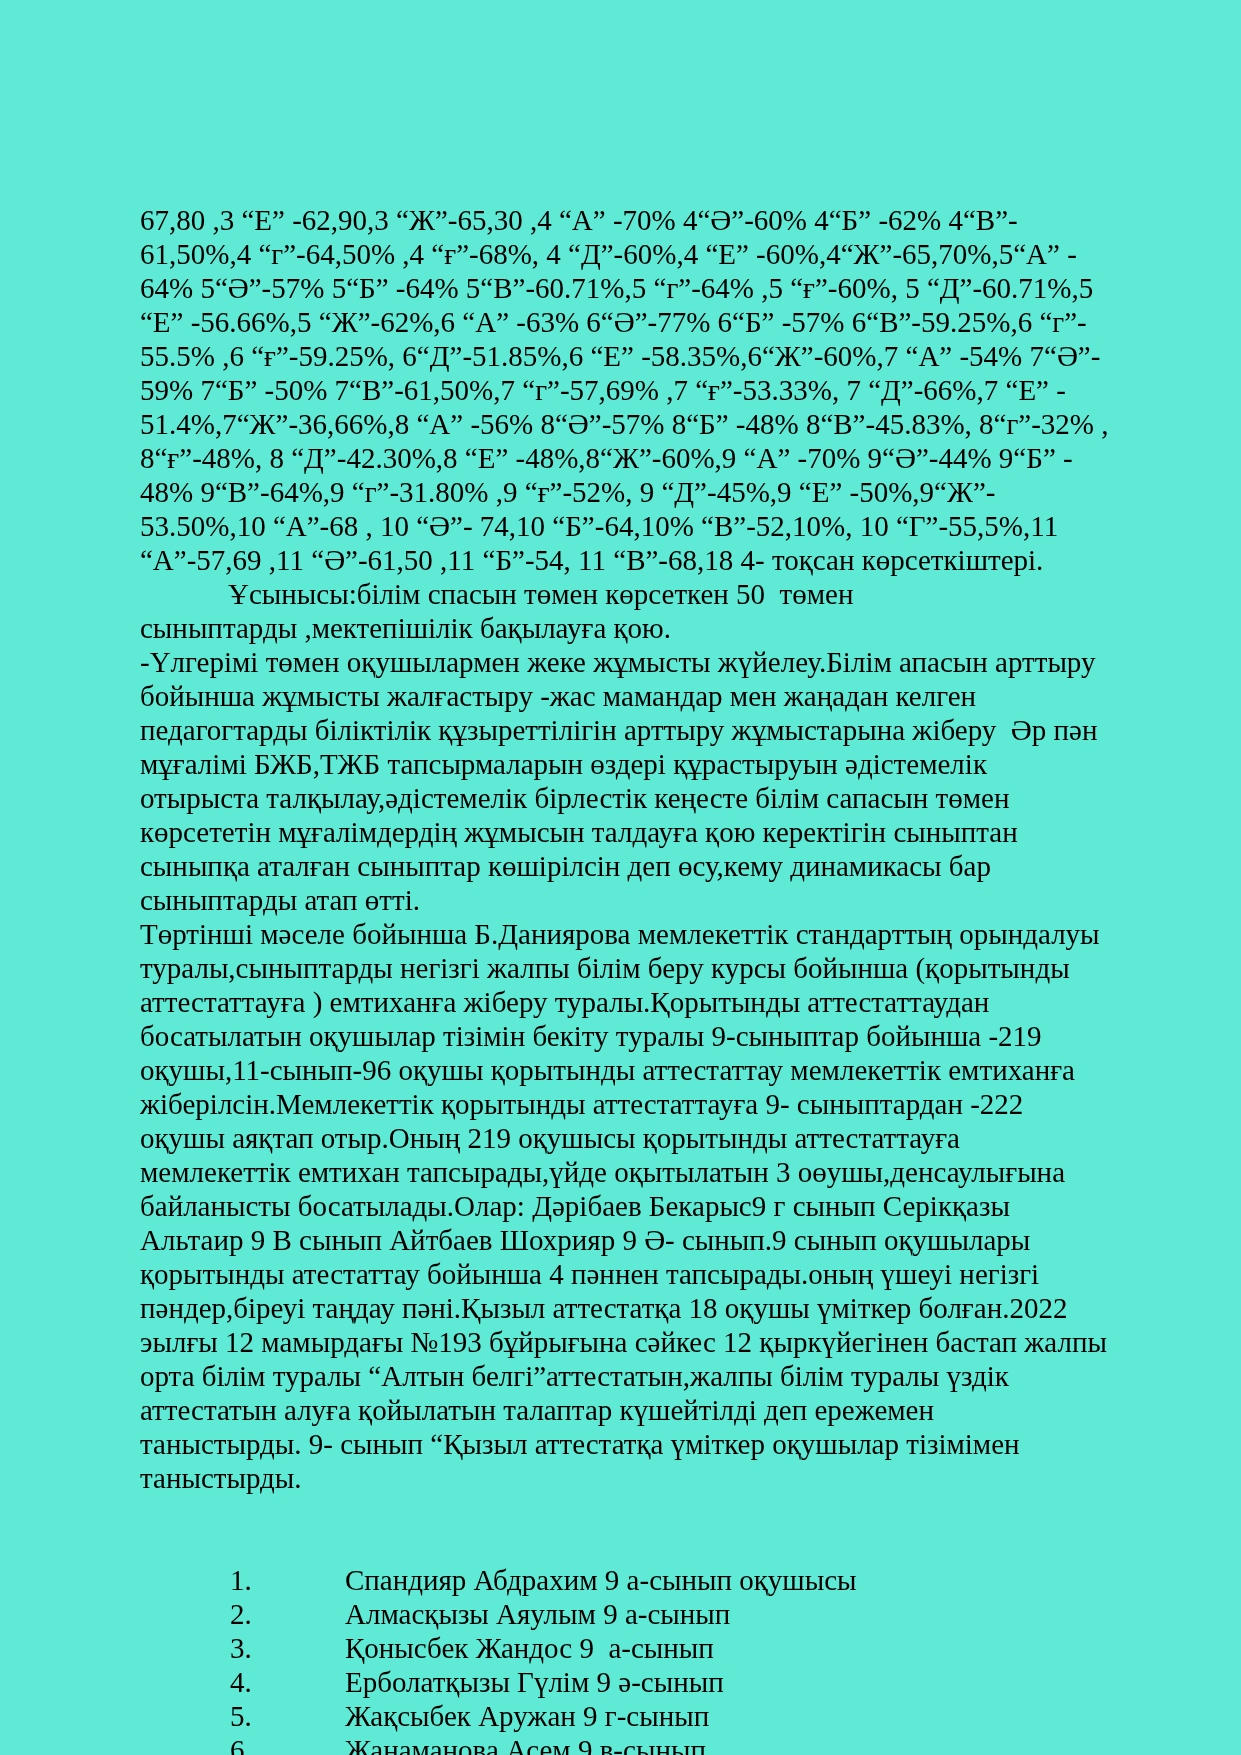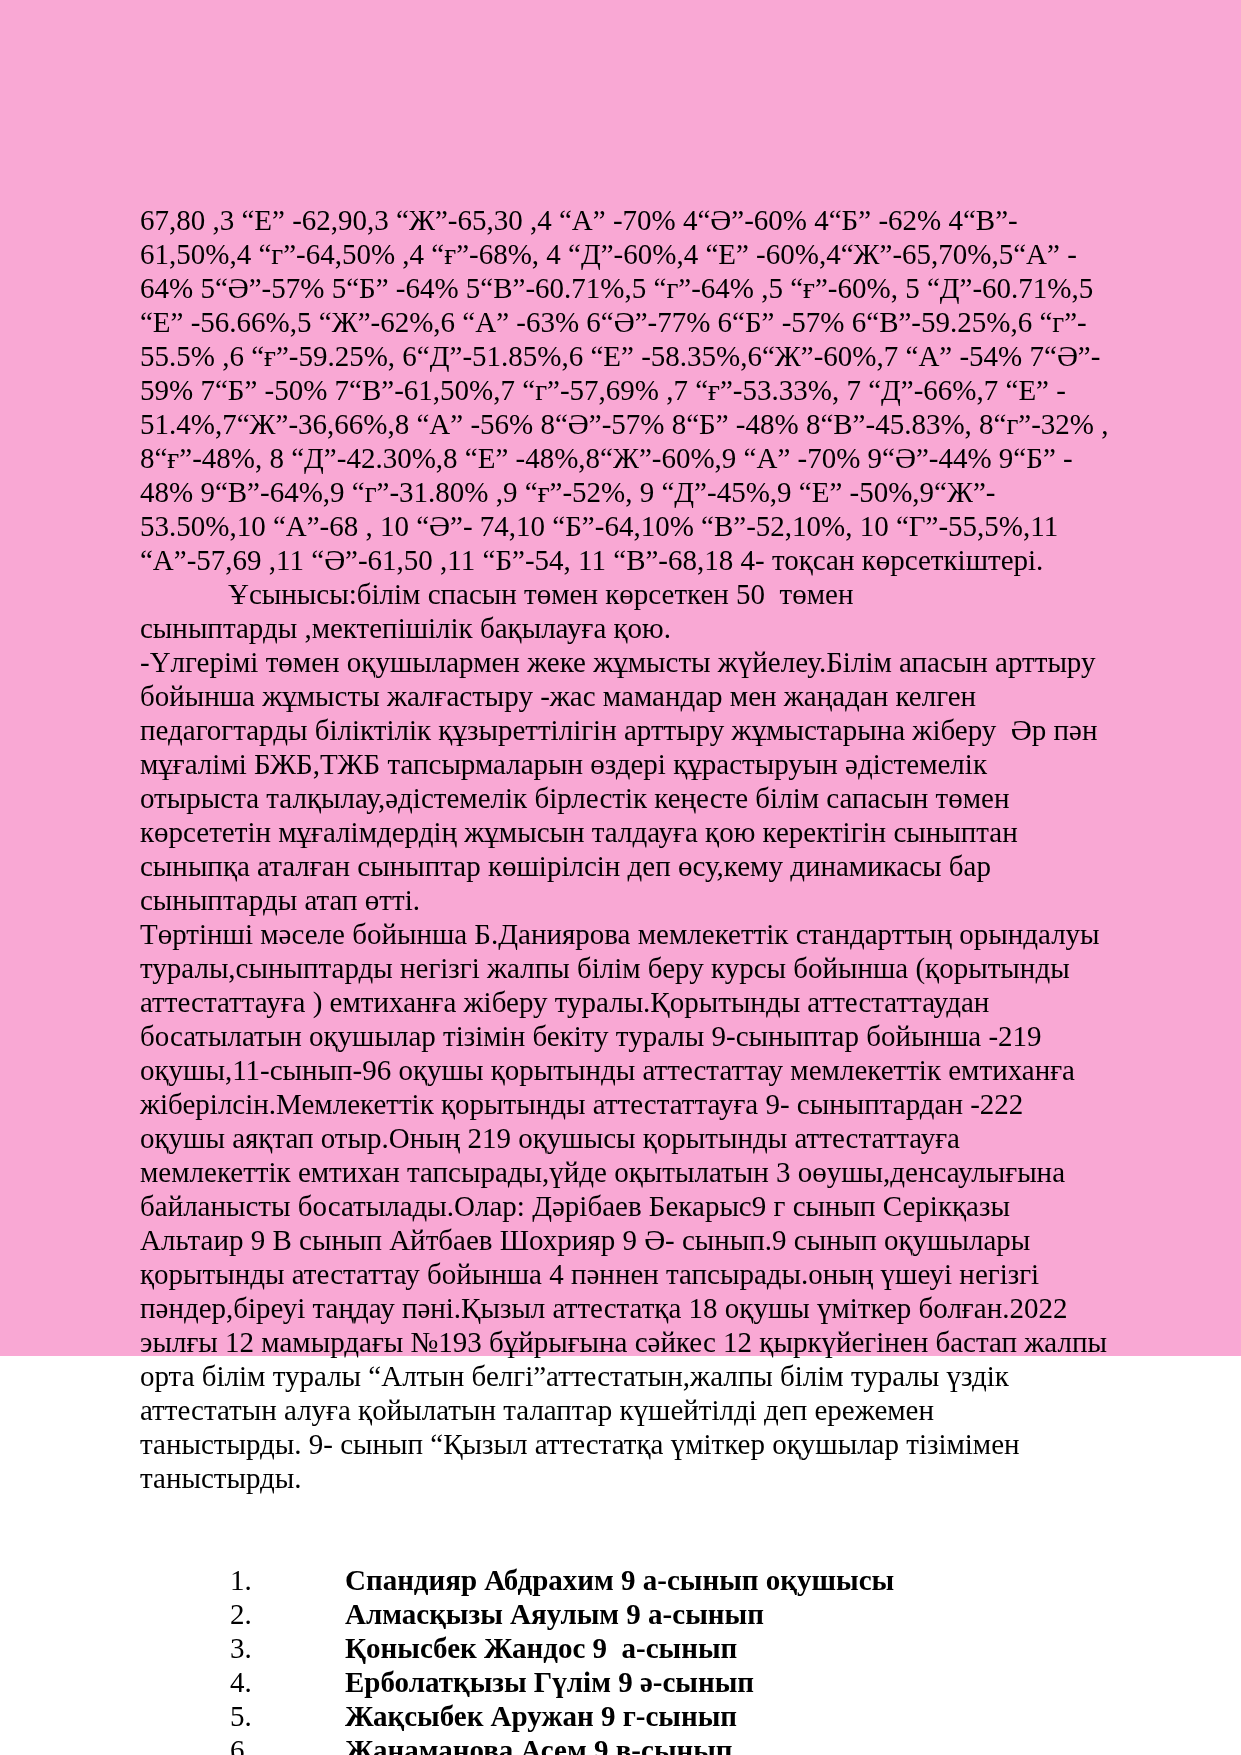--- a/index.html
+++ b/index.html
@@ -8,22 +8,22 @@
     width: 1241px;
     height: 1755px;
     background: #ffffff;
     font-family: "Liberation Serif", "DejaVu Serif", serif;
     color: #000000;
     overflow: hidden;
   }
   .page {
     position: relative;
     width: 1241px;
-    height: 1356px;
-    background: #f9a8d4;
+    height: 1755px;
+    background: #5eead4;
   }
   .doc {
     position: absolute;
     left: 140px;
     top: 101px;
     width: 1010px;
     font-size: 29px;
     line-height: 34px;
     white-space: pre;
     letter-spacing: 0px;
@@ -31,21 +31,21 @@
   .paragraph { margin: 0; padding: 0; }
   .line { height: 34px; }
   .line.indent { padding-left: 88px; }
   .bold { font-weight: normal; }
   .list-item { height: 34px; display: flex; }
   .list-num {
     margin-left: 90px;
     width: 115px;
     flex: 0 0 115px;
   }
-  .list-text { flex: 1; font-weight: bold; }
+  .list-text { flex: 1; }
 </style>
 </head>
 <body>
 
 <div class="page">
   <div class="doc">
     
     <div id="paragraphs-container"><div class="paragraph"><div class="line"><span>67,80 ,3 “Е” -62,90,3 “Ж”-65,30 ,4 “А” -70% 4“Ә”-60% 4“Б” -62% 4“В”-</span></div><div class="line"><span>61,50%,4 “г”-64,50% ,4 “ғ”-68%, 4 “Д”-60%,4 “Е” -60%,4“Ж”-65,70%,5“А” -</span></div><div class="line"><span>64% 5“Ә”-57% 5“Б” -64% 5“В”-60.71%,5 “г”-64% ,5 “ғ”-60%, 5 “Д”-60.71%,5</span></div><div class="line"><span>“Е” -56.66%,5 “Ж”-62%,6 “А” -63% 6“Ә”-77% 6“Б” -57% 6“В”-59.25%,6 “г”-</span></div><div class="line"><span>55.5% ,6 “ғ”-59.25%, 6“Д”-51.85%,6 “Е” -58.35%,6“Ж”-60%,7 “А” -54% 7“Ә”-</span></div><div class="line"><span>59% 7“Б” -50% 7“В”-61,50%,7 “г”-57,69% ,7 “ғ”-53.33%, 7 “Д”-66%,7 “Е” -</span></div><div class="line"><span>51.4%,7“Ж”-36,66%,8 “А” -56% 8“Ә”-57% 8“Б” -48% 8“В”-45.83%, 8“г”-32% ,</span></div><div class="line"><span>8“ғ”-48%, 8 “Д”-42.30%,8 “Е” -48%,8“Ж”-60%,9 “А” -70% 9“Ә”-44% 9“Б” -</span></div><div class="line"><span>48% 9“В”-64%,9 “г”-31.80% ,9 “ғ”-52%, 9 “Д”-45%,9 “Е” -50%,9“Ж”-</span></div><div class="line"><span>53.50%,10 “А”-68 , 10 “Ә”- 74,10 “Б”-64,10% “В”-52,10%, 10 “Г”-55,5%,11</span></div><div class="line"><span>“А”-57,69 ,11 “Ә”-61,50 ,11 “Б”-54, 11 “В”-68,18 </span><span class="bold">4- тоқсан көрсеткіштері</span><span>.</span></div></div><div class="paragraph"><div class="line indent"><span class="bold">Ұсынысы</span><span>:білім спасын төмен көрсеткен 50  төмен</span></div><div class="line"><span>сыныптарды ,мектепішілік бақылауға қою.</span></div></div><div class="paragraph"><div class="line"><span>-Үлгерімі төмен оқушылармен жеке жұмысты жүйелеу.Білім апасын арттыру</span></div><div class="line"><span>бойынша жұмысты жалғастыру -жас мамандар мен жаңадан келген</span></div><div class="line"><span>педагогтарды біліктілік құзыреттілігін арттыру жұмыстарына жіберу  Әр пән</span></div><div class="line"><span>мұғалімі БЖБ,ТЖБ тапсырмаларын өздері құрастыруын әдістемелік</span></div><div class="line"><span>отырыста талқылау,әдістемелік бірлестік кеңесте білім сапасын төмен</span></div><div class="line"><span>көрсететін мұғалімдердің жұмысын талдауға қою керектігін сыныптан</span></div><div class="line"><span>сыныпқа аталған сыныптар көшірілсін деп өсу,кему динамикасы бар</span></div><div class="line"><span>сыныптарды атап өтті.</span></div></div><div class="paragraph"><div class="line"><span>Төртінші мәселе бойынша Б.Даниярова мемлекеттік стандарттың орындалуы</span></div><div class="line"><span>туралы,сыныптарды негізгі жалпы білім беру курсы бойынша (қорытынды</span></div><div class="line"><span>аттестаттауға ) емтиханға жіберу туралы.Қорытынды аттестаттаудан</span></div><div class="line"><span>босатылатын оқушылар тізімін бекіту туралы 9-сыныптар бойынша -219</span></div><div class="line"><span>оқушы,11-сынып-96 оқушы қорытынды аттестаттау мемлекеттік емтиханға</span></div><div class="line"><span>жіберілсін.Мемлекеттік қорытынды аттестаттауға 9- сыныптардан -222</span></div><div class="line"><span>оқушы аяқтап отыр.Оның 219 оқушысы қорытынды аттестаттауға</span></div><div class="line"><span>мемлекеттік емтихан тапсырады,үйде оқытылатын 3 оөушы,денсаулығына</span></div><div class="line"><span>байланысты босатылады.Олар: Дәрібаев Бекарыс9 г сынып Серікқазы</span></div><div class="line"><span>Альтаир 9 В сынып Айтбаев Шохрияр 9 Ә- сынып.9 сынып оқушылары</span></div><div class="line"><span>қорытынды атестаттау бойынша 4 пәннен тапсырады.оның үшеуі негізгі</span></div><div class="line"><span>пәндер,біреуі таңдау пәні.Қызыл аттестатқа 18 оқушы үміткер болған.2022</span></div><div class="line"><span>эылғы 12 мамырдағы №193 бұйрығына сәйкес 12 қыркүйегінен бастап жалпы</span></div><div class="line"><span>орта білім туралы “Алтын белгі”аттестатын,жалпы білім туралы үздік</span></div><div class="line"><span>аттестатын алуға қойылатын талаптар күшейтілді деп ережемен</span></div><div class="line"><span>таныстырды. 9- сынып “Қызыл аттестатқа үміткер оқушылар тізімімен</span></div><div class="line"><span>таныстырды.</span></div></div></div>
     <div id="student-list"><div class="list-item"><span class="list-num">1.</span><span class="list-text">Спандияр Абдрахим 9 а-сынып оқушысы</span></div><div class="list-item"><span class="list-num">2.</span><span class="list-text">Алмасқызы Аяулым 9 а-сынып</span></div><div class="list-item"><span class="list-num">3.</span><span class="list-text">Қонысбек Жандос 9  а-сынып</span></div><div class="list-item"><span class="list-num">4.</span><span class="list-text">Ерболатқызы Гүлім 9 ә-сынып</span></div><div class="list-item"><span class="list-num">5.</span><span class="list-text">Жақсыбек Аружан 9 г-сынып</span></div><div class="list-item"><span class="list-num">6.</span><span class="list-text">Жанаманова Асем 9 в-сынып</span></div></div>
   </div>

